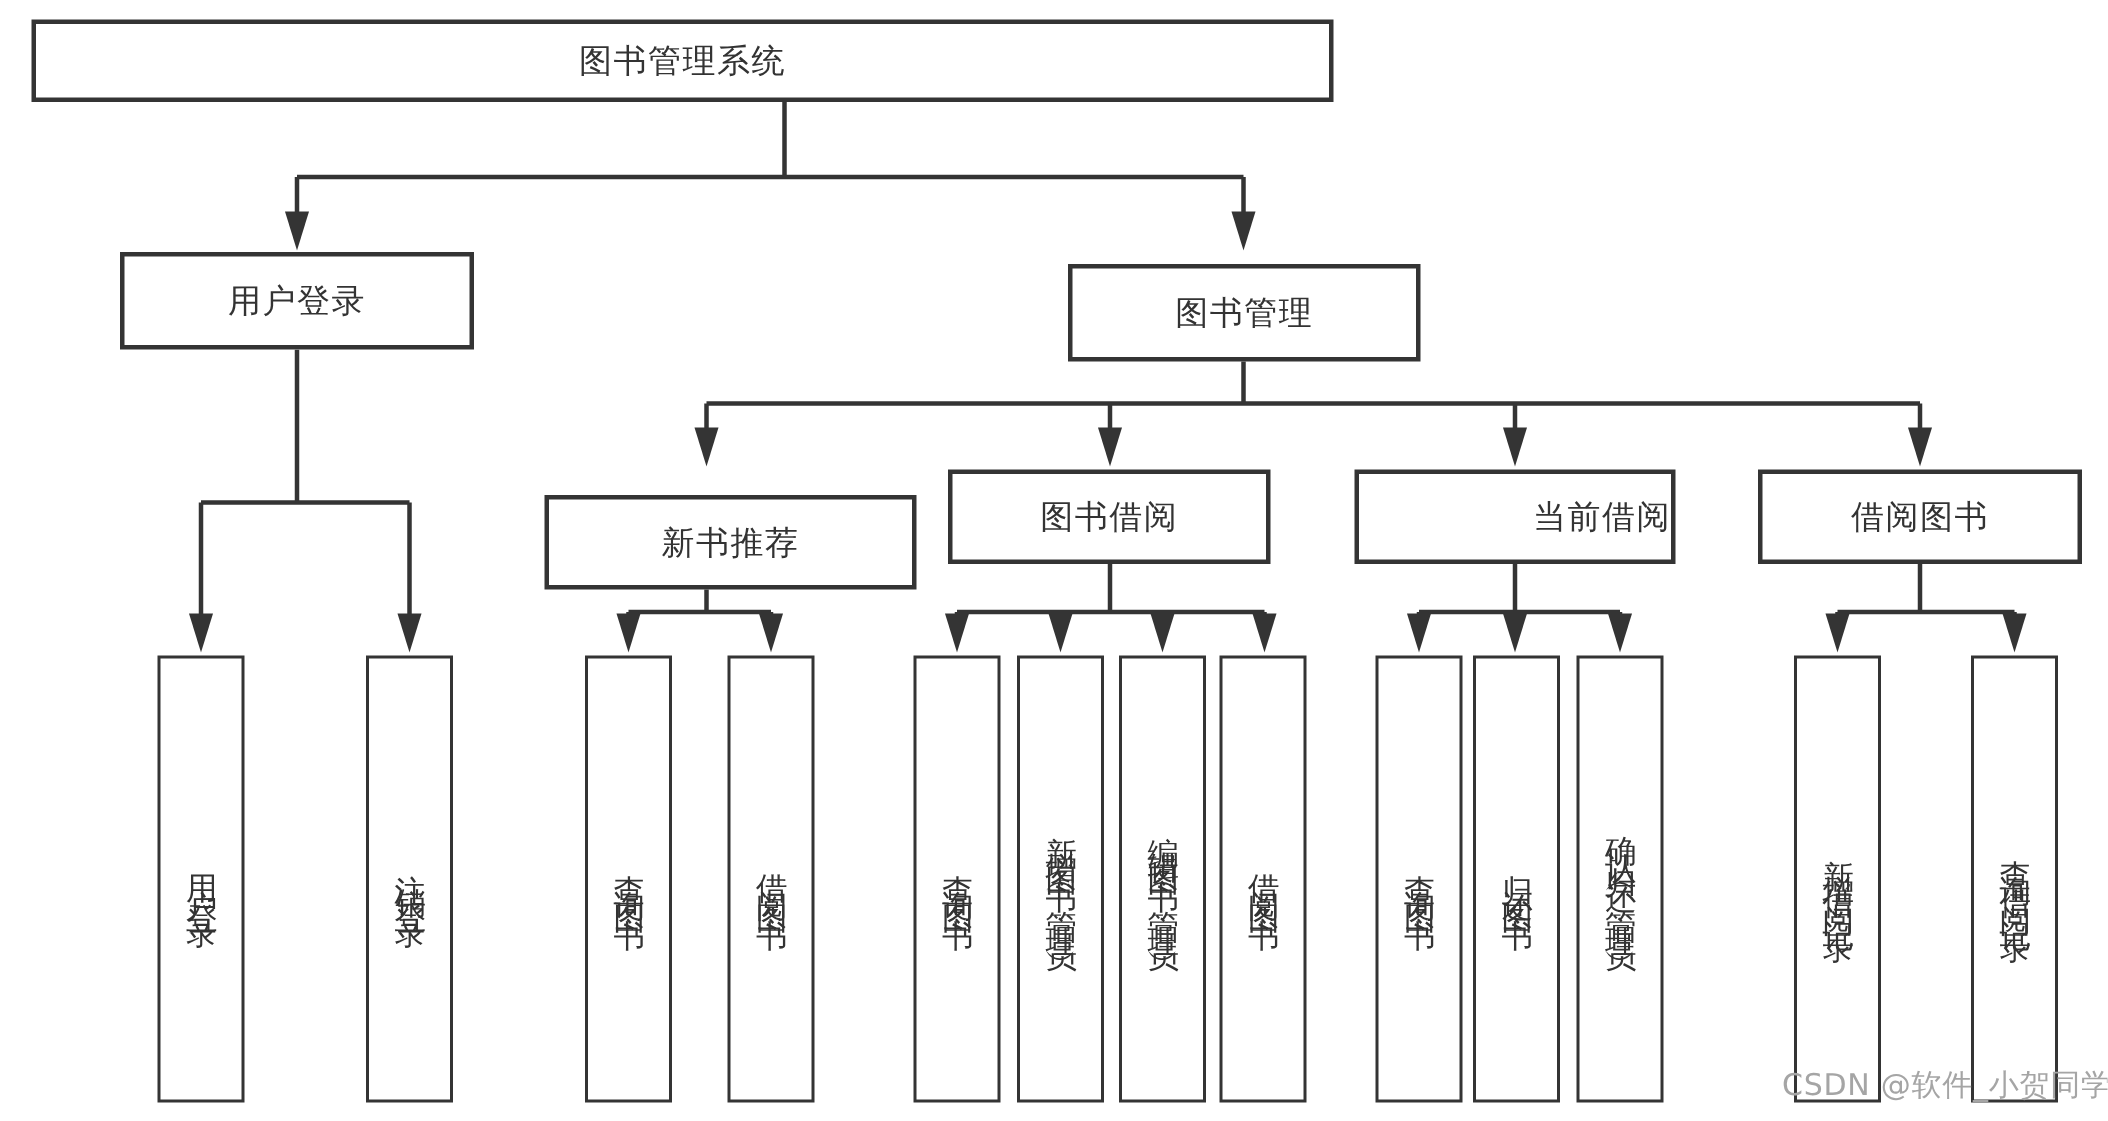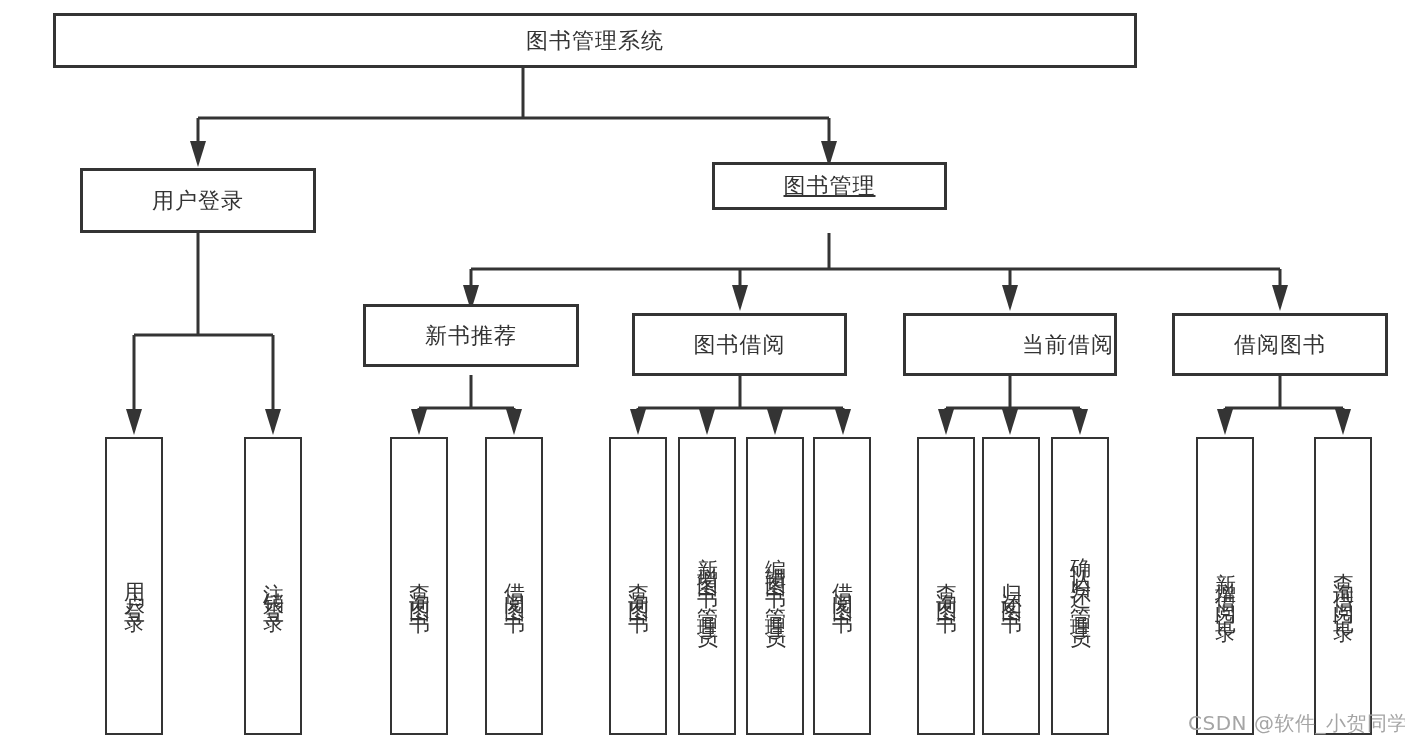--- a/index.html
+++ b/index.html
@@ -20,24 +20,24 @@
     font-size:22px; letter-spacing:1px; color:#333333; z-index:2;
   }
   .leaf { border-width:2.5px; }
   .leaf .vtext {
     writing-mode:vertical-rl; text-orientation:mixed;
     font-size:21px; letter-spacing:10px; line-height:1;
     max-height:292px; text-align:center;
   }
 
   
-  #n-root  { left:21px;   top:13px;  width:1084px; height:55px;margin-left:32px; }
+  #n-root  { left:21px;   top:13px;  width:868px; height:55px; }
   #n-l2-0  { left:80px;   top:168px; width:236px;  height:65px; }
-  #n-l2-1  { left:712px;  top:162px; width:235px;  height:48px;text-decoration:underline; }
-  #n-l3-0  { left:363px;  top:304px; width:216px;  height:63px;text-align:right; }
+  #n-l2-1  { left:712px;  top:176px; width:235px;  height:65px; }
+  #n-l3-0  { left:363px;  top:330px; width:248px;  height:63px;text-align:right; }
   #n-l3-1  { left:632px;  top:313px; width:215px;  height:63px;font-family:Liberation Serif, serif; }
   #n-l3-2  { left:903px;  top:313px; width:214px;  height:63px;justify-content:flex-end; }
   #n-l3-3  { left:1172px; top:313px; width:216px;  height:63px; }
   .leaf    { top:437px; width:58px; height:298px; }
   #n-lf-0  { left:105px; }  #n-lf-1  { left:244px; }
   #n-lf-2  { left:390px; }  #n-lf-3  { left:485px; }
   #n-lf-4  { left:609px; }  #n-lf-5  { left:678px; }
   #n-lf-6  { left:746px; }  #n-lf-7  { left:813px; }
   #n-lf-8  { left:917px; }  #n-lf-9  { left:982px; }
   #n-lf-10 { left:1051px; } #n-lf-11 { left:1196px; }

